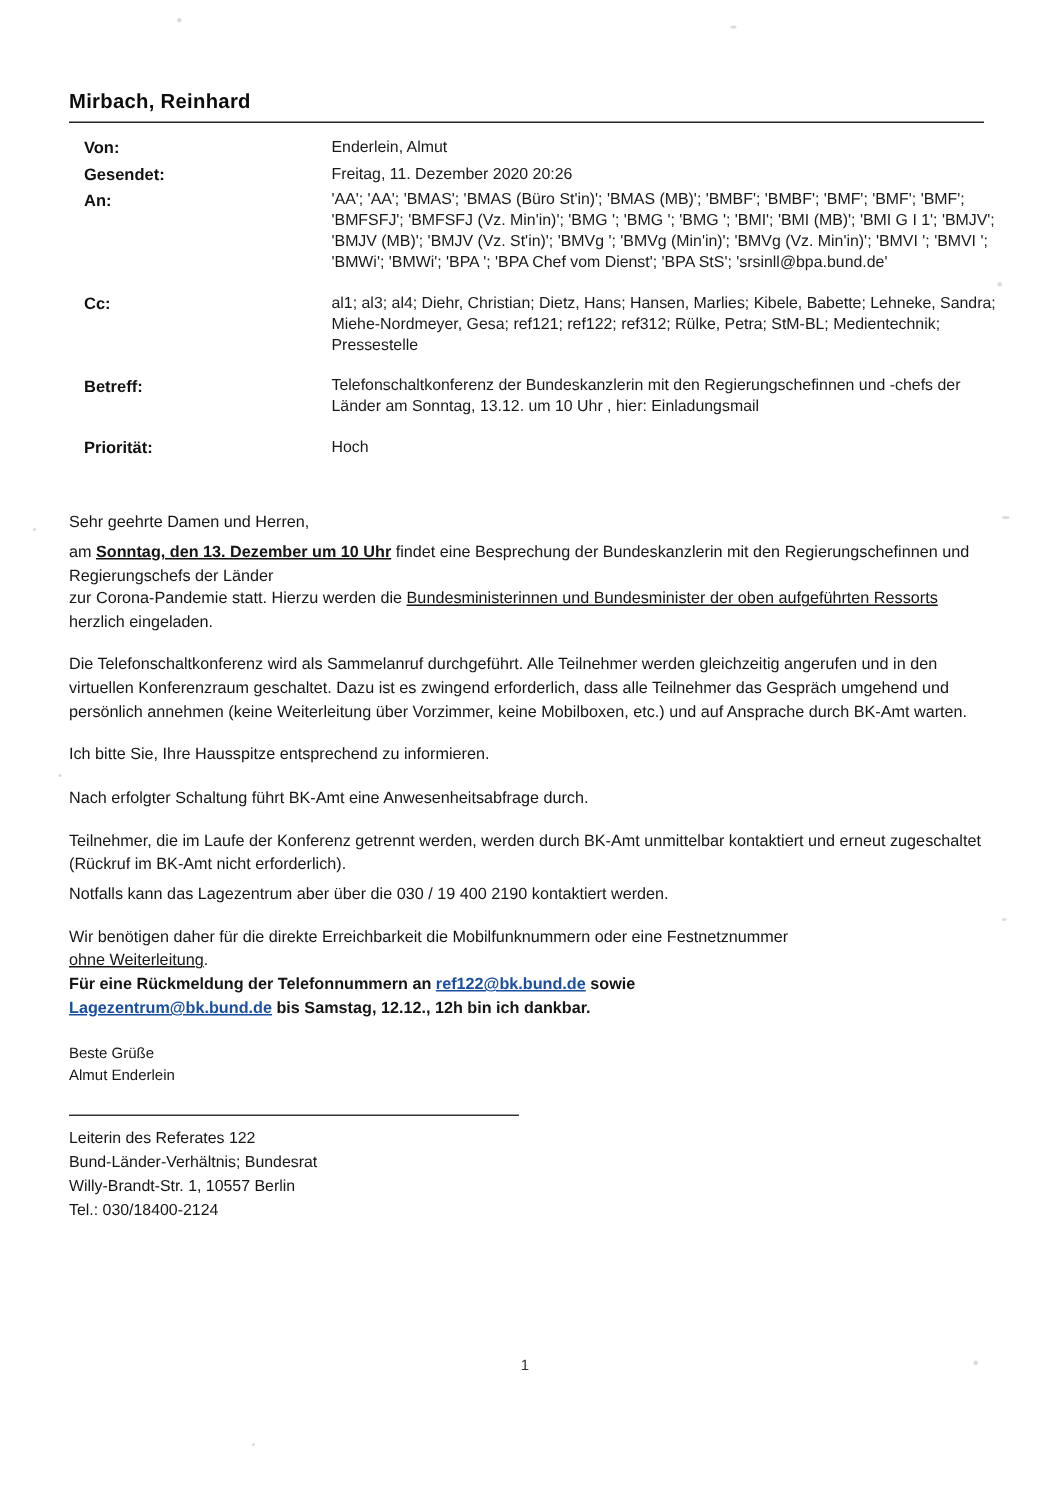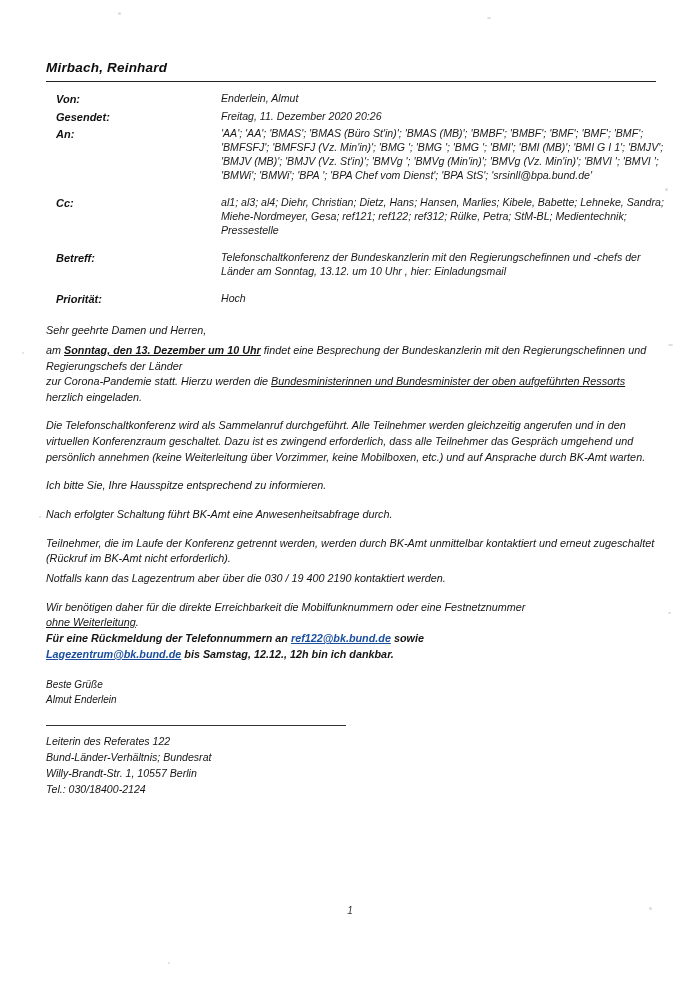--- a/index.html
+++ b/index.html
@@ -14,21 +14,20 @@
     color: #111111;
     position: relative;
     overflow: hidden;
   }
   .page {
     position: relative;
     width: 700px;
     height: 704px;
     box-sizing: border-box;
     padding: 0;
-    font-style: italic;
   }
   
   .speck {
     position: absolute;
     background: #bdbdbd;
     border-radius: 50%;
     opacity: 0.55;
   }
   .doc {
     position: absolute;
@@ -65,21 +64,21 @@
     font-weight: bold;
     font-size: 11px;
     color: #111;
     white-space: nowrap;
   }
   td.val {
     color: #1a1a1a;
   }
   .hdr-spacer td { height: 7px; padding: 0; }
   .body-text {
-    margin-top: 14px;
+    margin-top: 32px;
     font-size: 10.8px;
     line-height: 1.45;
     color: #151515;
   }
   .para { margin-bottom: 13px; }
   .para.tight { margin-bottom: 4px; }
   .u { text-decoration: underline; }
   .b { font-weight: bold; }
   .bu { font-weight: bold; text-decoration: underline; }
   .link {

